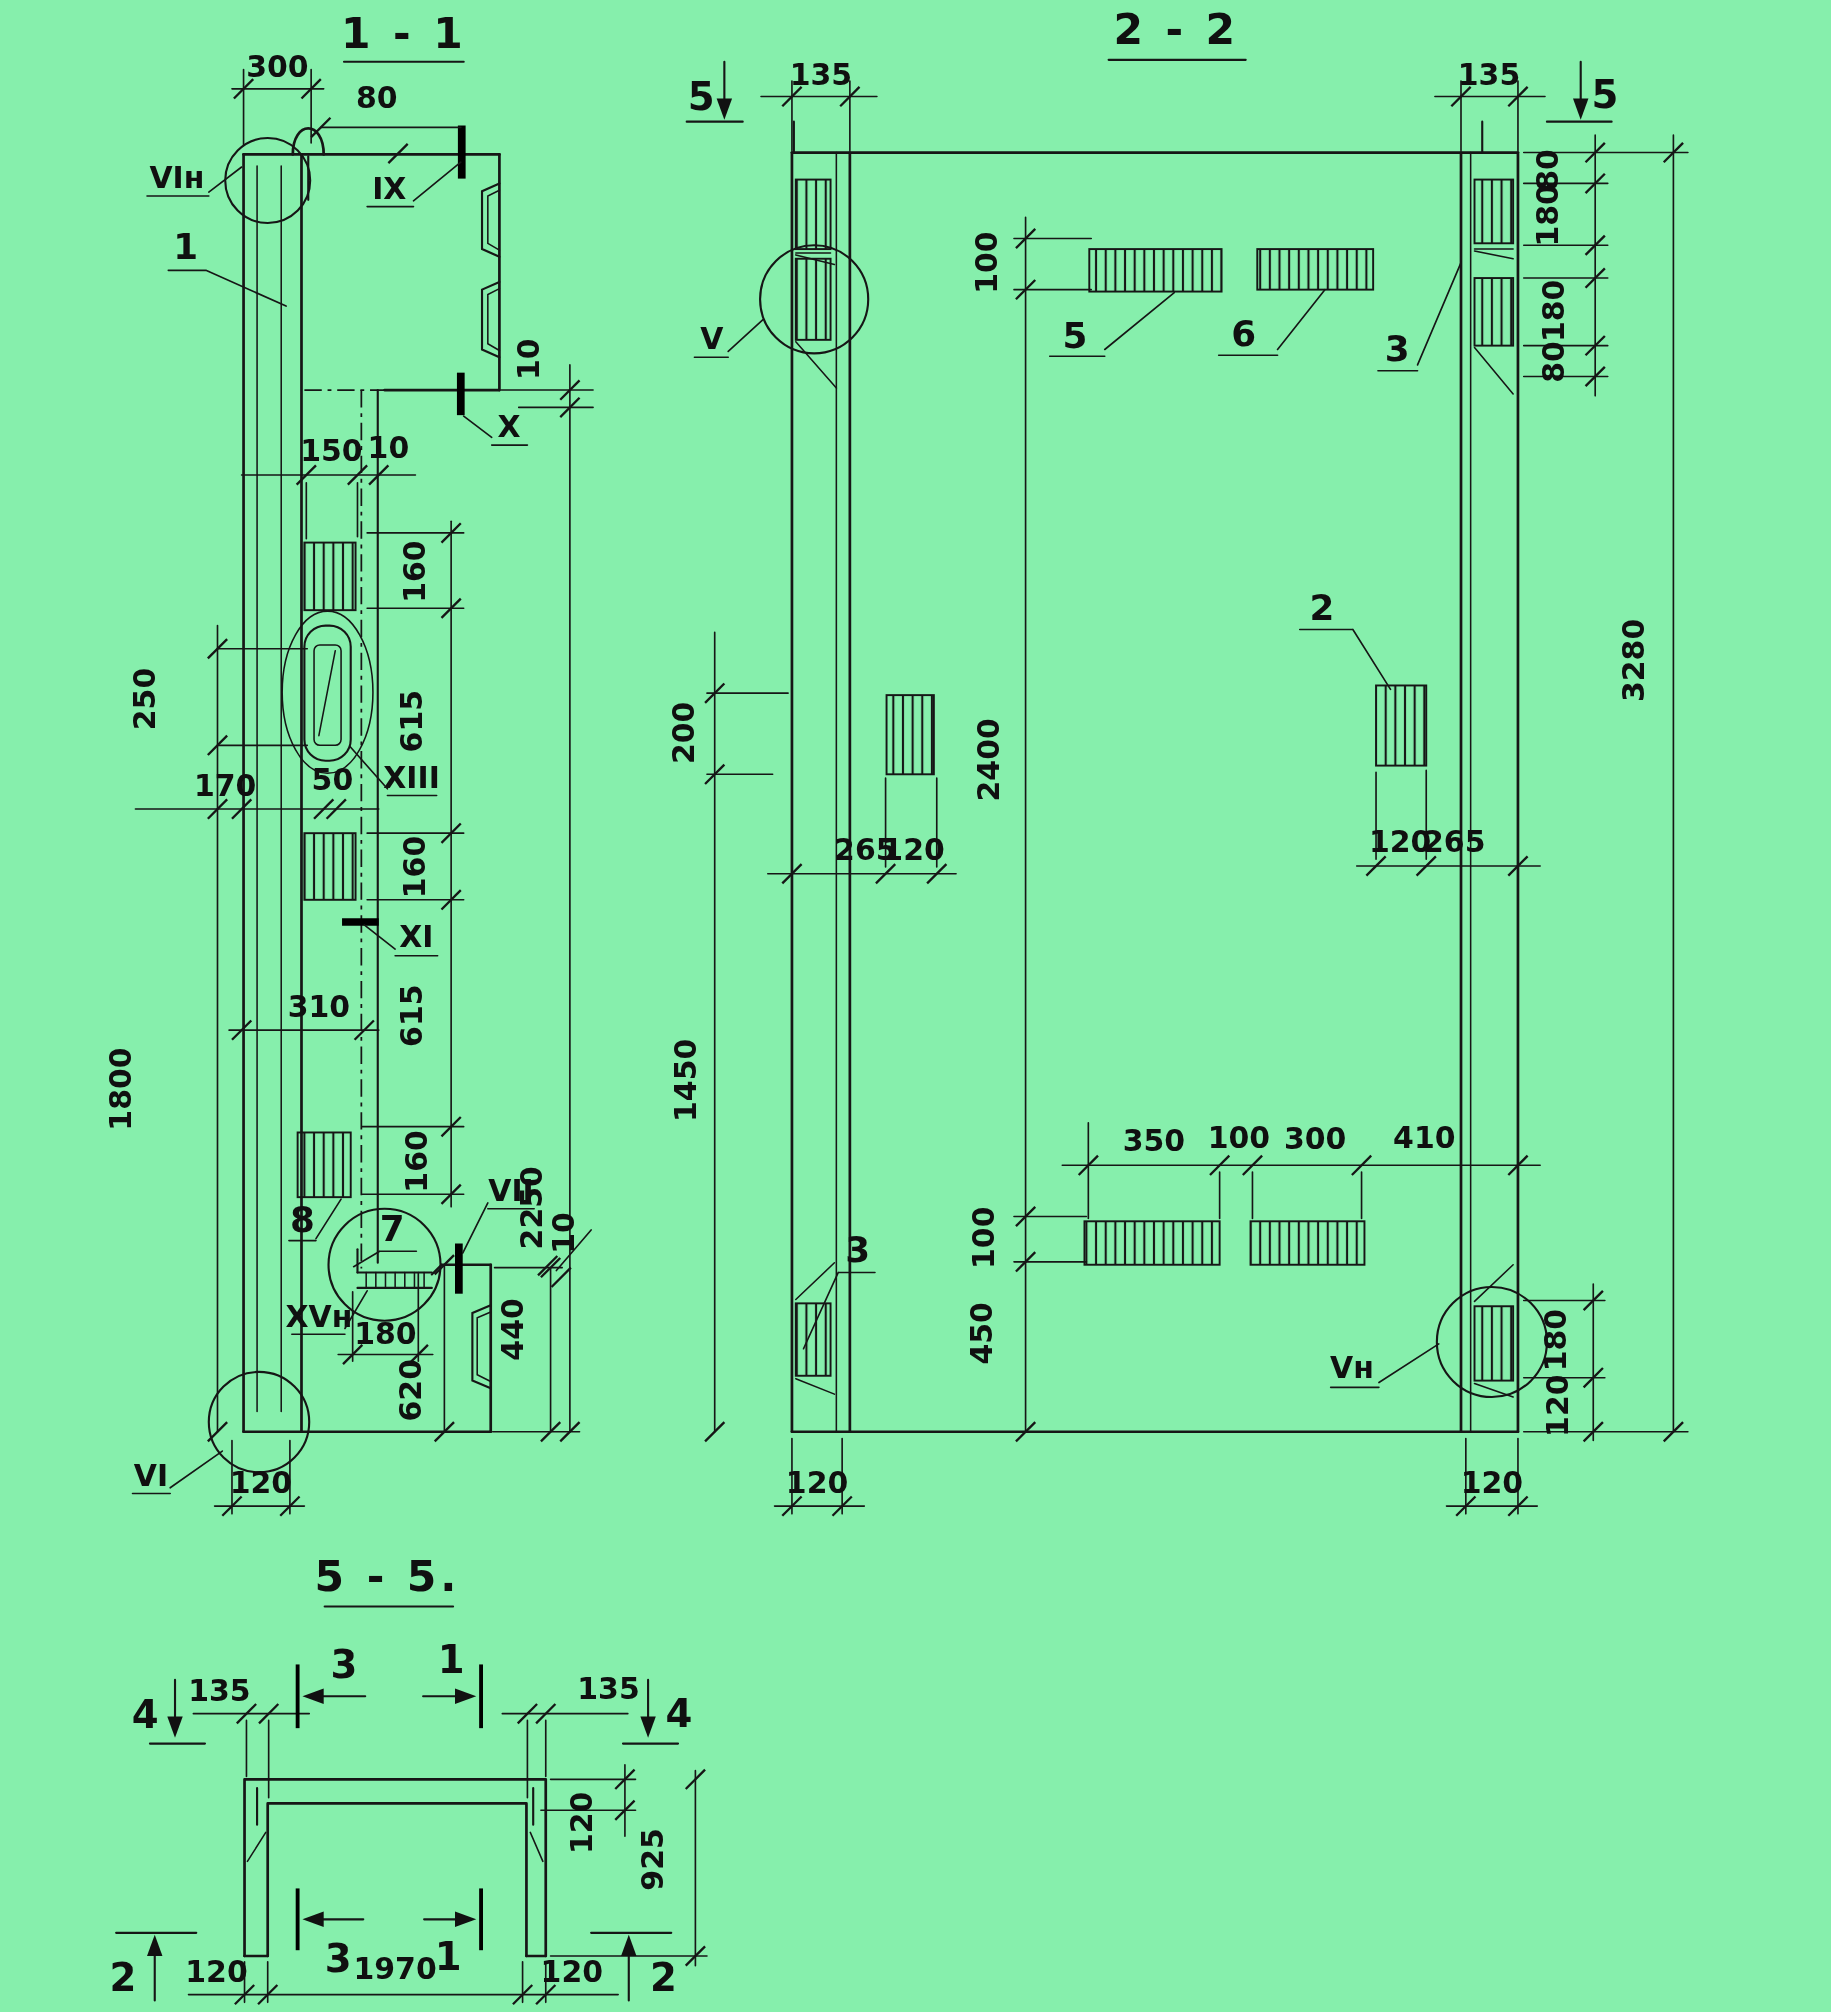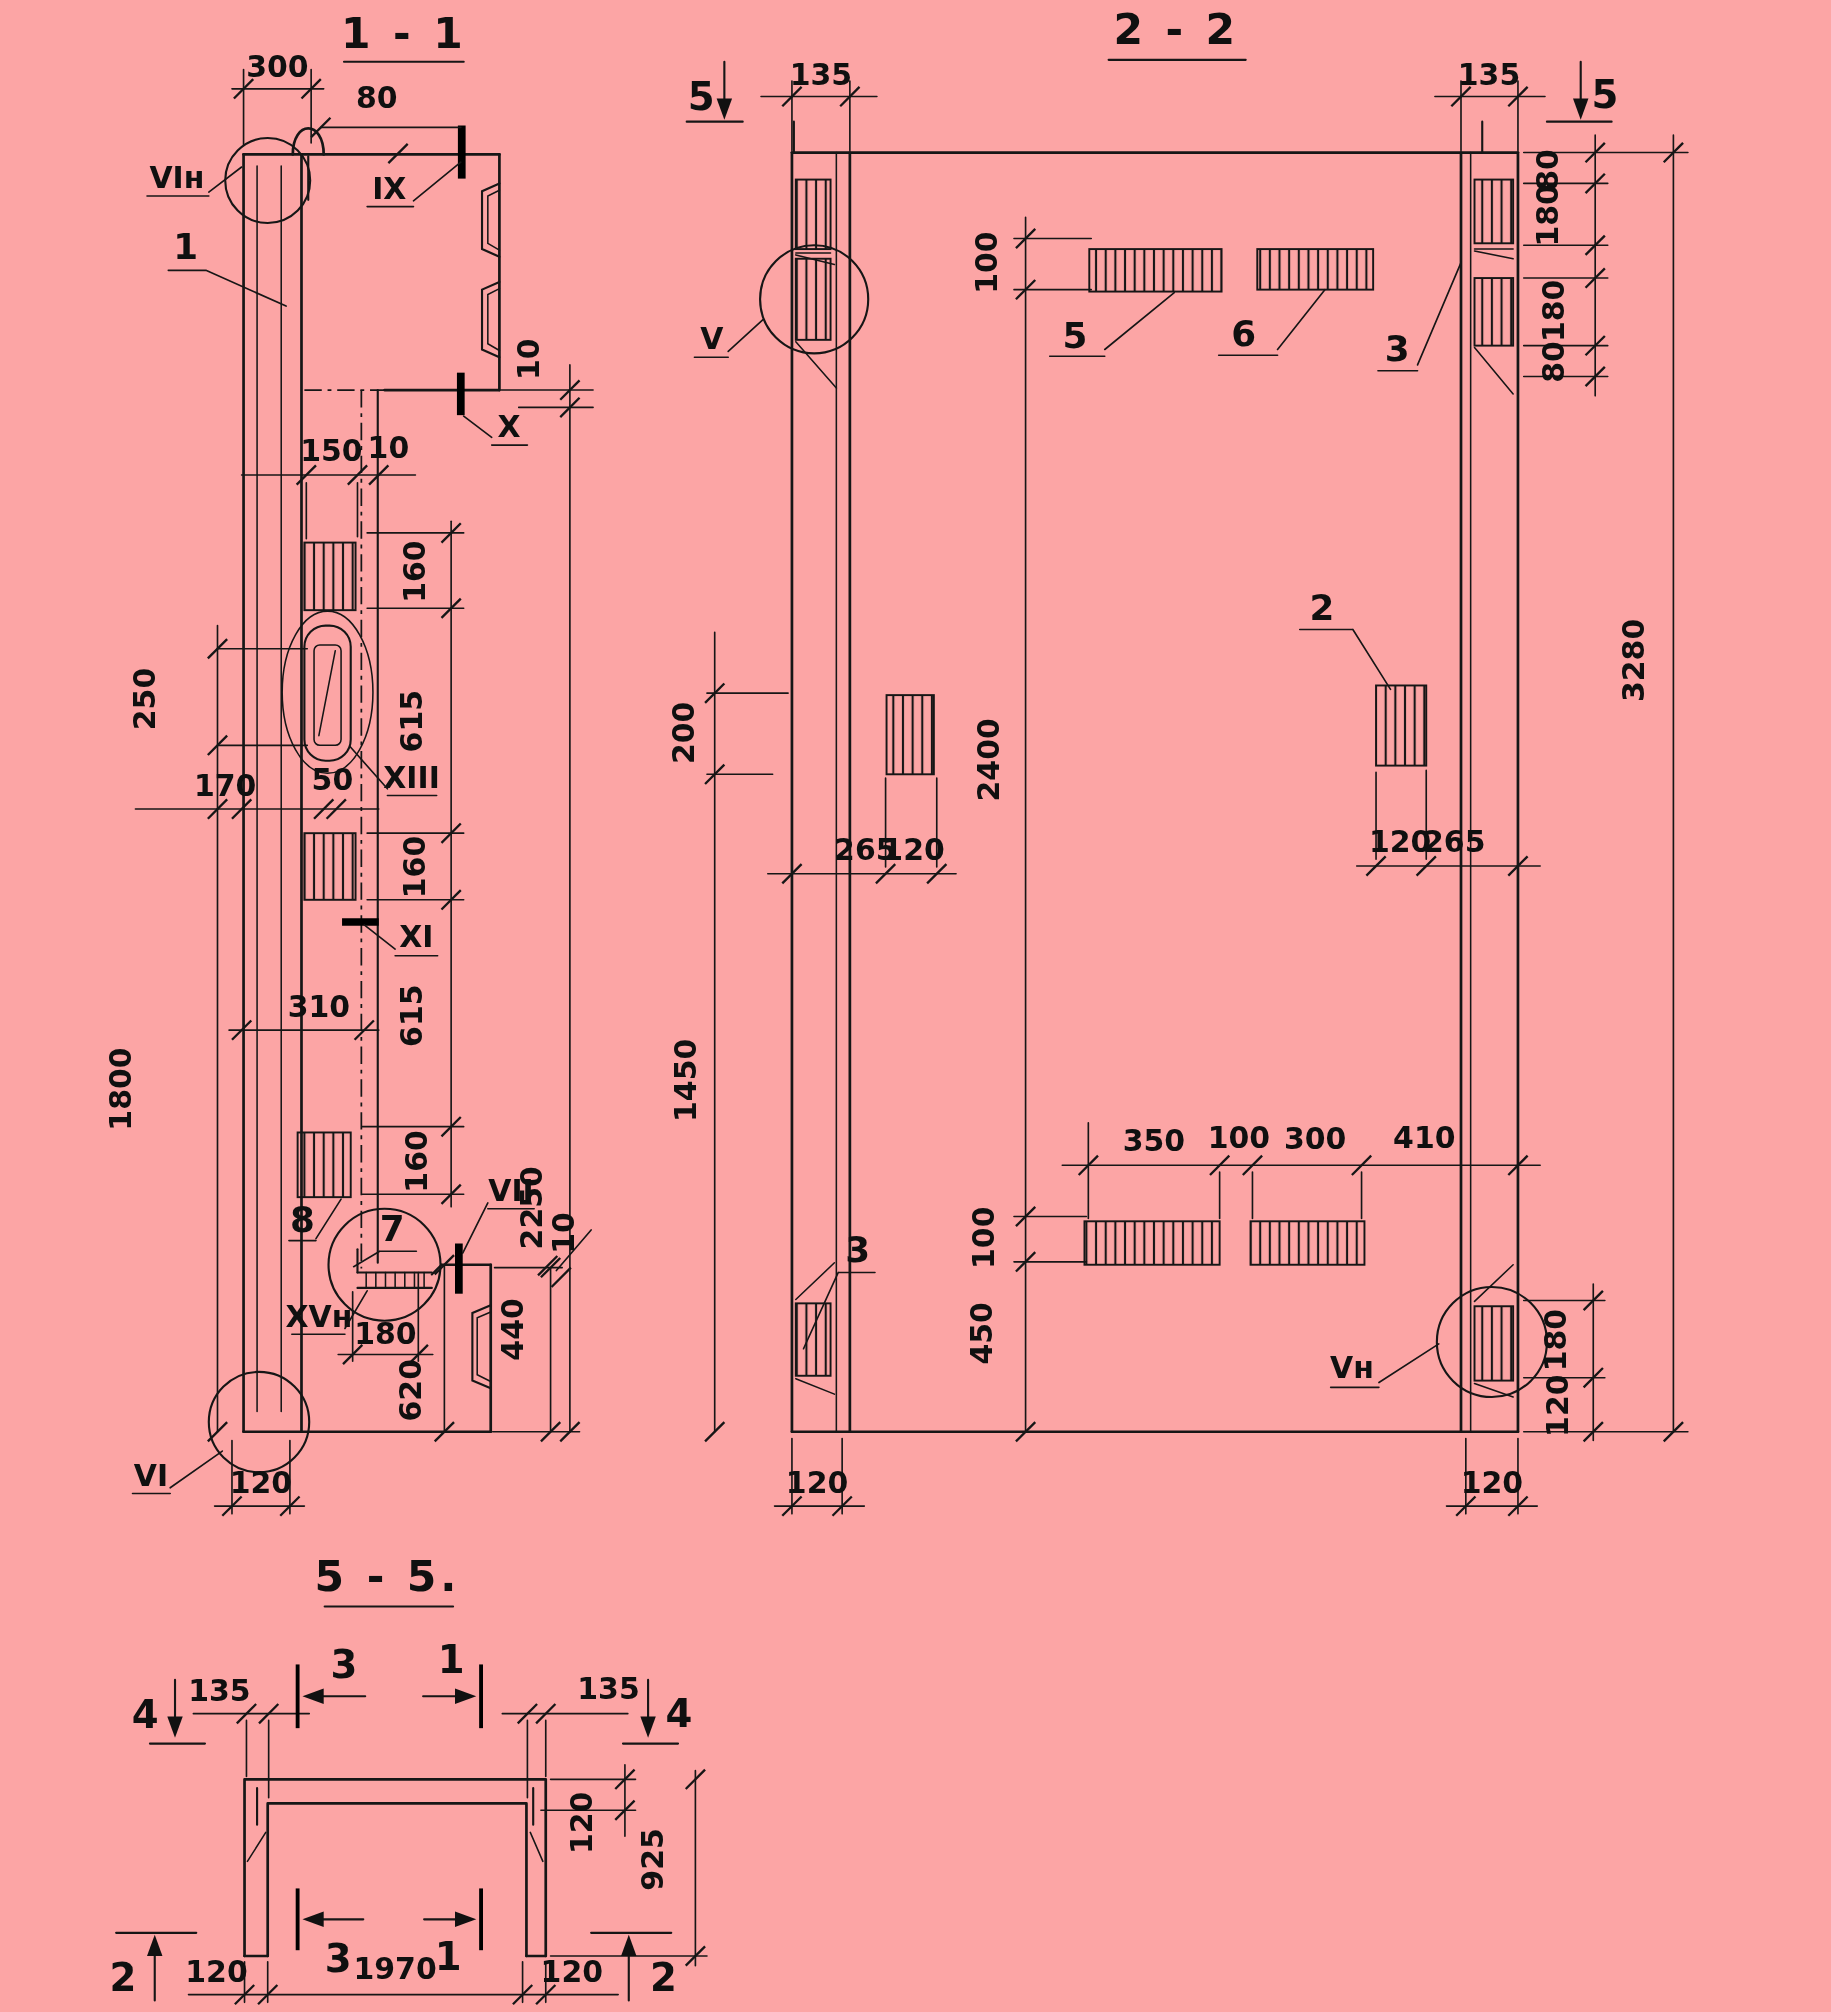--- a/index.html
+++ b/index.html
@@ -1,16 +1,16 @@
 <!DOCTYPE html>
 <html><head>
 <meta charset="utf-8">
 <style>
   html,body{margin:0;padding:0;background:#ffffff;}
-  .sheet{position:relative;width:1832px;height:2012px;background:#fca5a5;overflow:hidden;
+  .sheet{position:relative;width:1832px;height:2012px;background:#86efac;overflow:hidden;
          font-family:"DejaVu Sans",sans-serif;}
   svg{display:block;}
   .ln  {stroke:#161616;stroke-width:2.8;fill:none;stroke-linecap:round;stroke-linejoin:round;}
   .md  {stroke:#161616;stroke-width:2.2;fill:none;stroke-linecap:round;}
   .thin{stroke:#161616;stroke-width:1.6;fill:none;stroke-linecap:round;}
   .dim {stroke:#161616;stroke-width:1.7;fill:none;stroke-linecap:round;}
   .dash{stroke:#161616;stroke-width:1.8;fill:none;stroke-dasharray:18 6 4 6;}
   .hvy {stroke:#000000;stroke-width:8;fill:none;stroke-linecap:butt;}
   .bar {stroke:#000000;stroke-width:4;fill:none;stroke-linecap:butt;}
   .h   {fill:url(#hatchV);stroke:#161616;stroke-width:2;}

